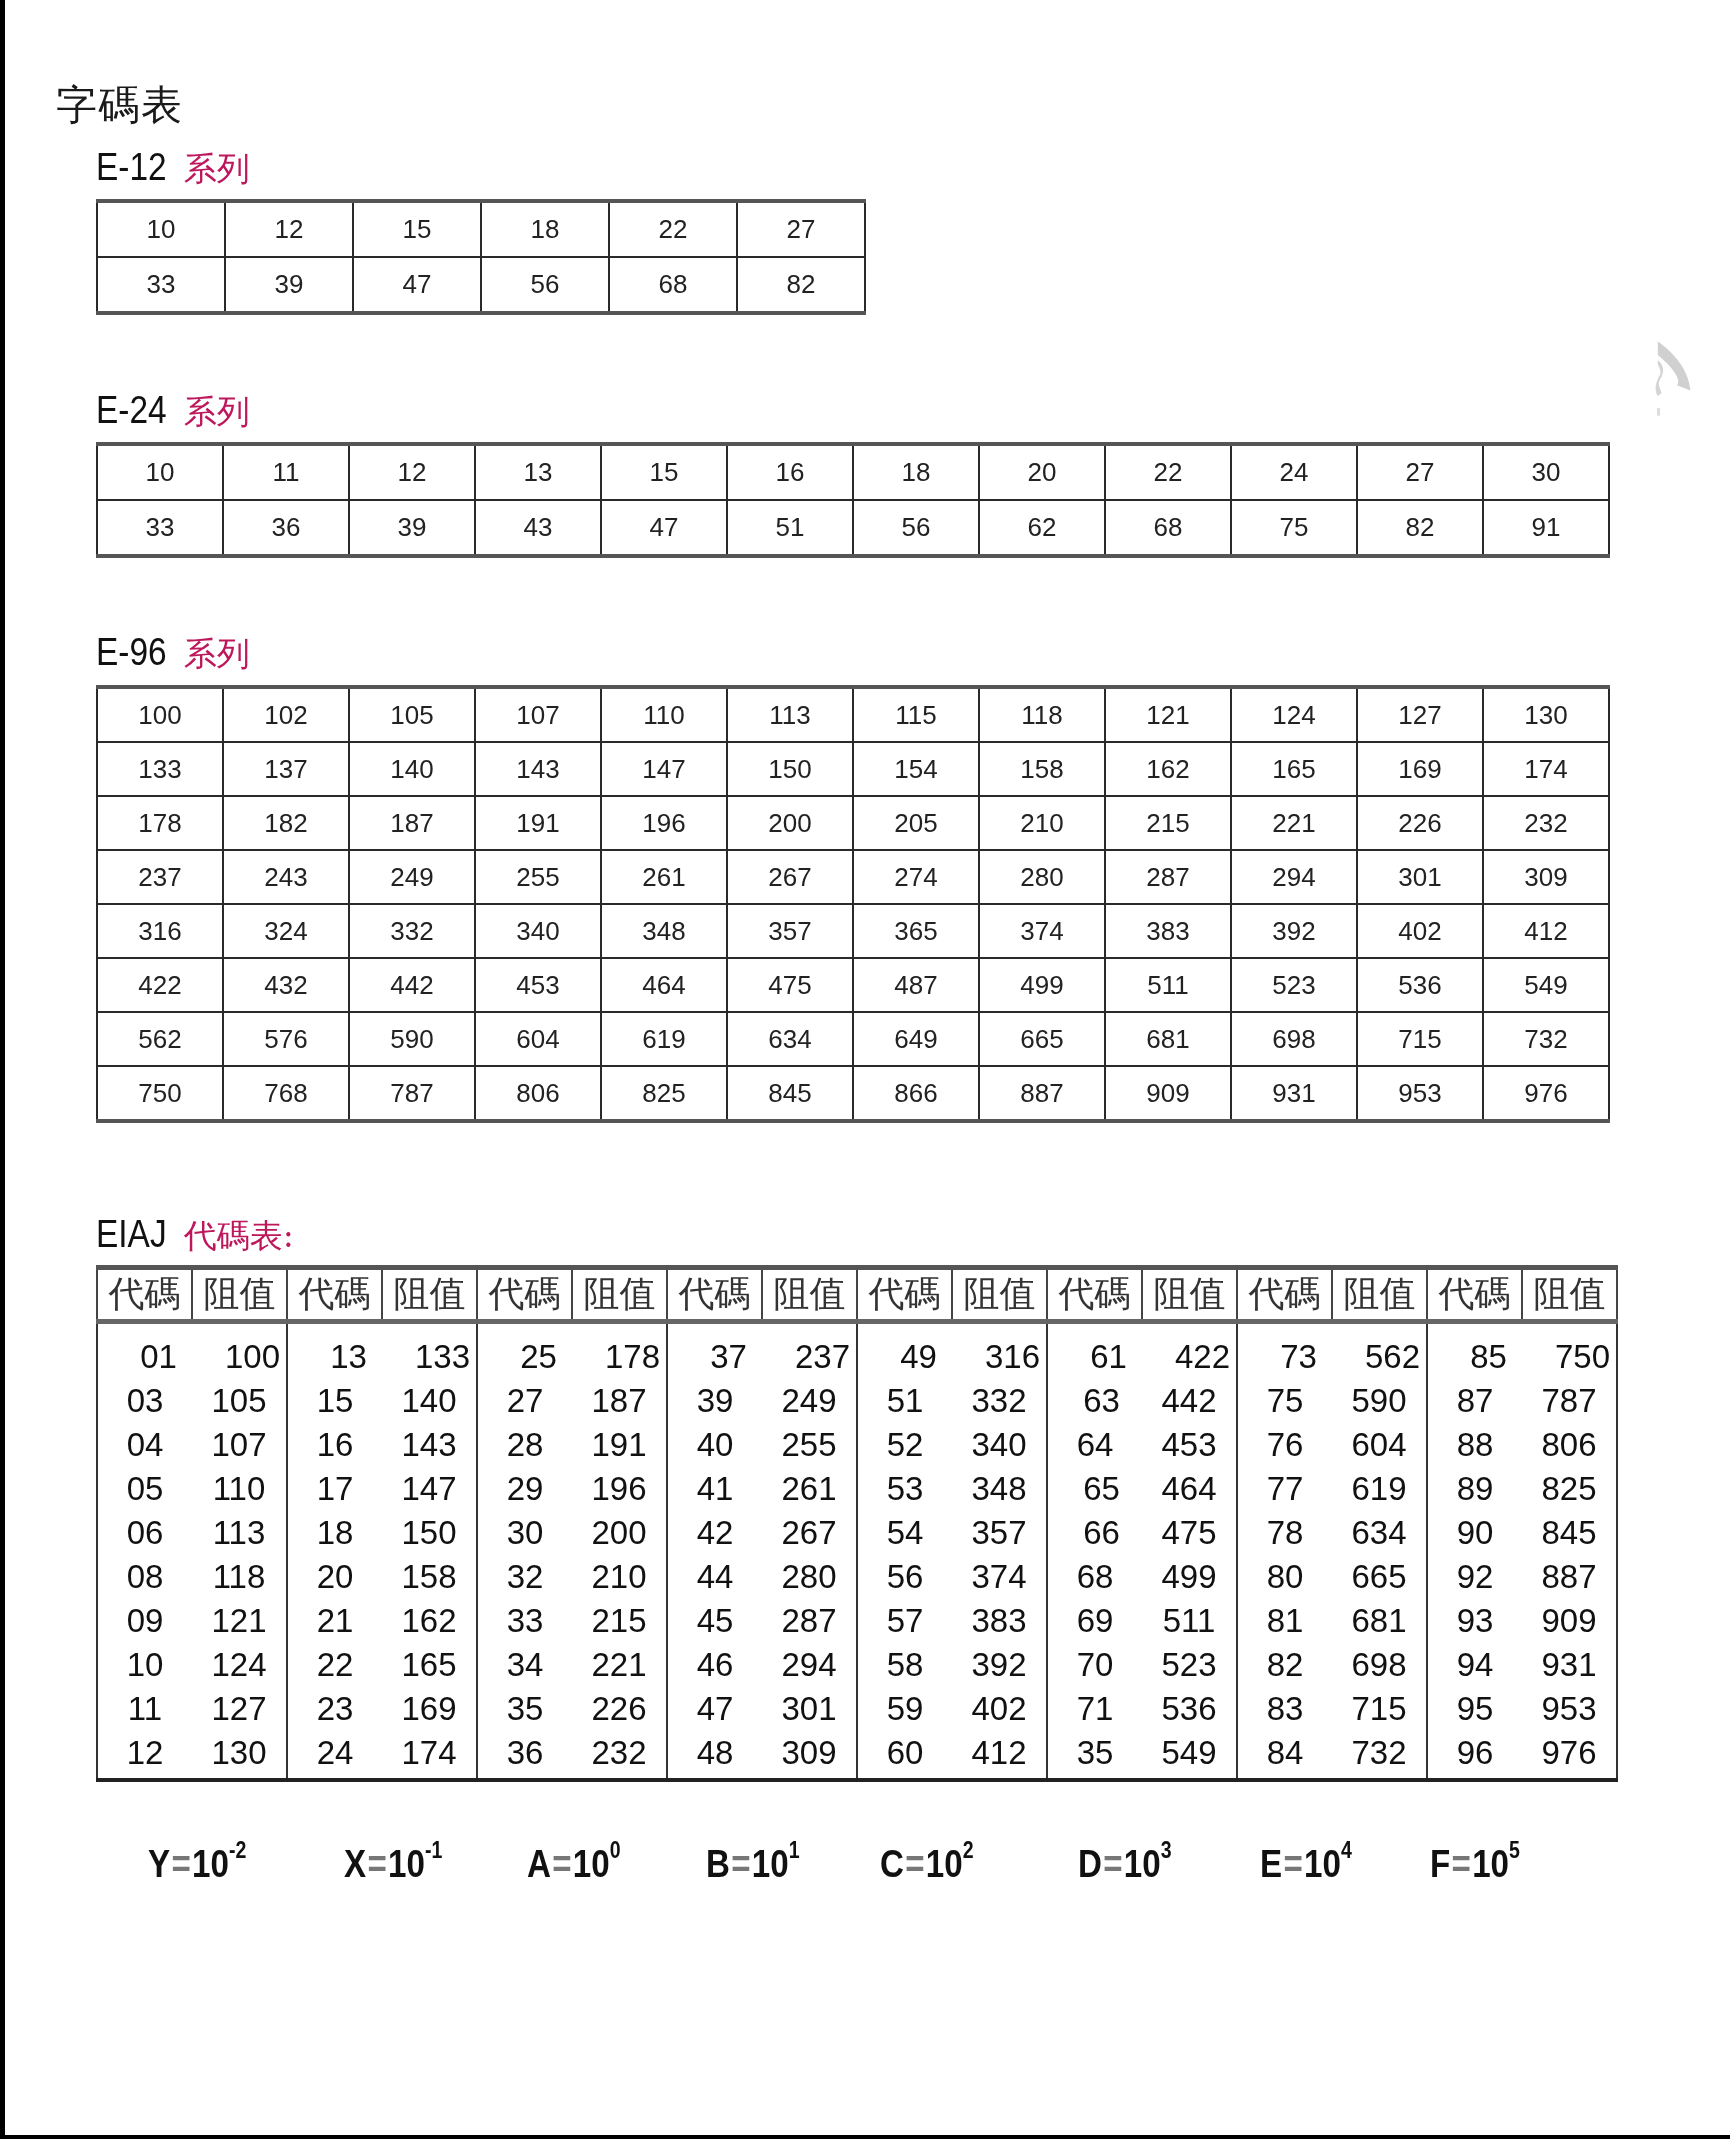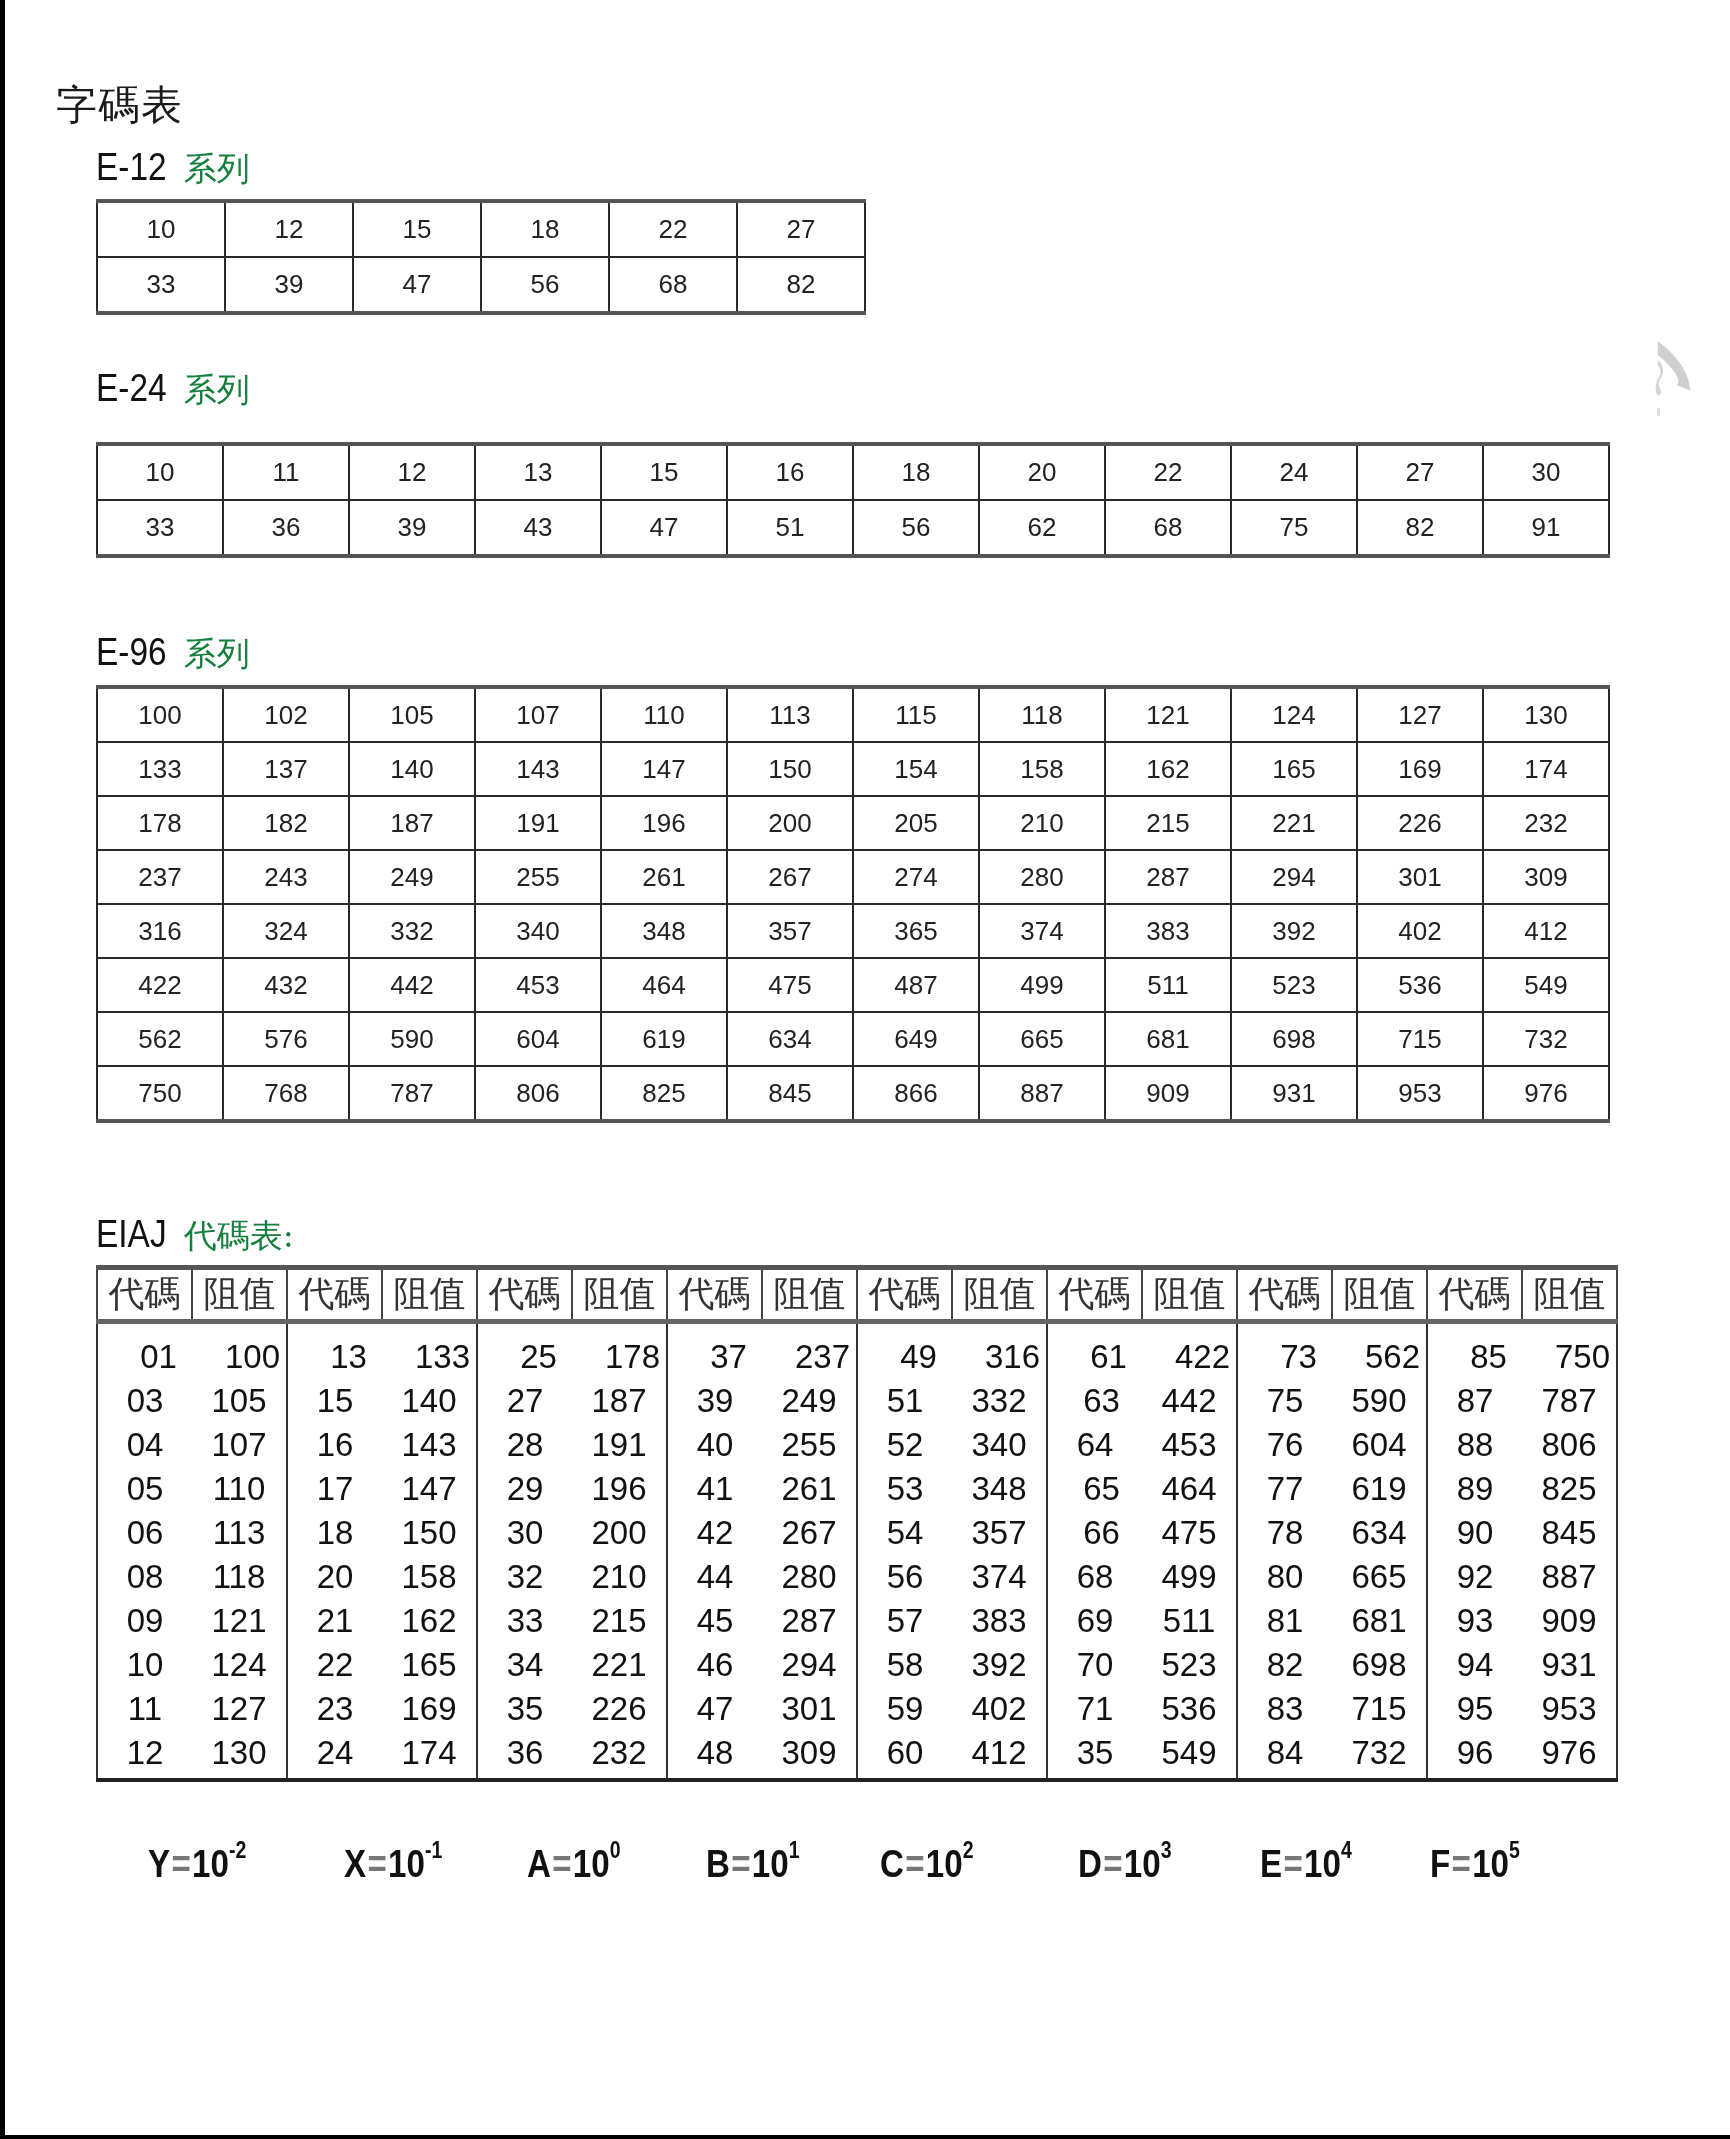--- a/index.html
+++ b/index.html
@@ -9,21 +9,21 @@
     font-family:"Liberation Sans", "DejaVu Sans", sans-serif;
   }
   .frame-left { position:absolute; left:0; top:0; width:4.6px; height:2140px; background:#000; }
   .frame-bottom { position:absolute; left:0; bottom:0; width:1731px; height:4.6px; background:#000; }
 
   .title { position:absolute; left:56px; top:82px; font-size:41px; line-height:46px;
     font-family:"DejaVu Serif", serif; color:#1a1a1a; letter-spacing:1.5px; }
 
   .sec-label { position:absolute; left:96px; font-size:38px; line-height:42px; color:#111; white-space:nowrap; }
   .sec-label .latin { font-family:"Liberation Sans", sans-serif; transform:scaleX(0.88); display:inline-block; transform-origin:left; }
-  .sec-label .cjk { font-family:"DejaVu Serif", serif; font-size:33px; margin-left:-3px; color:#15803d; }
+  .sec-label .cjk { font-family:"DejaVu Serif", serif; font-size:33px; margin-left:-3px; color:#be185d; }
 
   table.grid { position:absolute; left:96px; border-collapse:collapse; table-layout:fixed; }
   table.grid td {
     border:2.3px solid #2a2a2a; text-align:center; vertical-align:middle;
     font-family:"Liberation Sans", sans-serif; color:#222; padding:0;
   }
   table.grid tr:first-child td { border-top:4.6px solid #555; }
   table.grid tr:last-child td { border-bottom:4.6px solid #555; }
 
   #e12 { top:199px; width:756px; }
@@ -81,21 +81,21 @@
         <td>33</td>
         <td>39</td>
         <td>47</td>
         <td>56</td>
         <td>68</td>
         <td>82</td>
       </tr>
     </tbody>
   </table>
 
-<div class="sec-label" style="top:367px;">
+<div class="sec-label" style="top:389px;">
   <span class="latin">E-24</span>
   <span class="cjk">系列</span>
 </div>
 <table class="grid" id="e24">
     <tbody>
       <tr>
         <td>10</td>
         <td>11</td>
         <td>12</td>
         <td>13</td>

